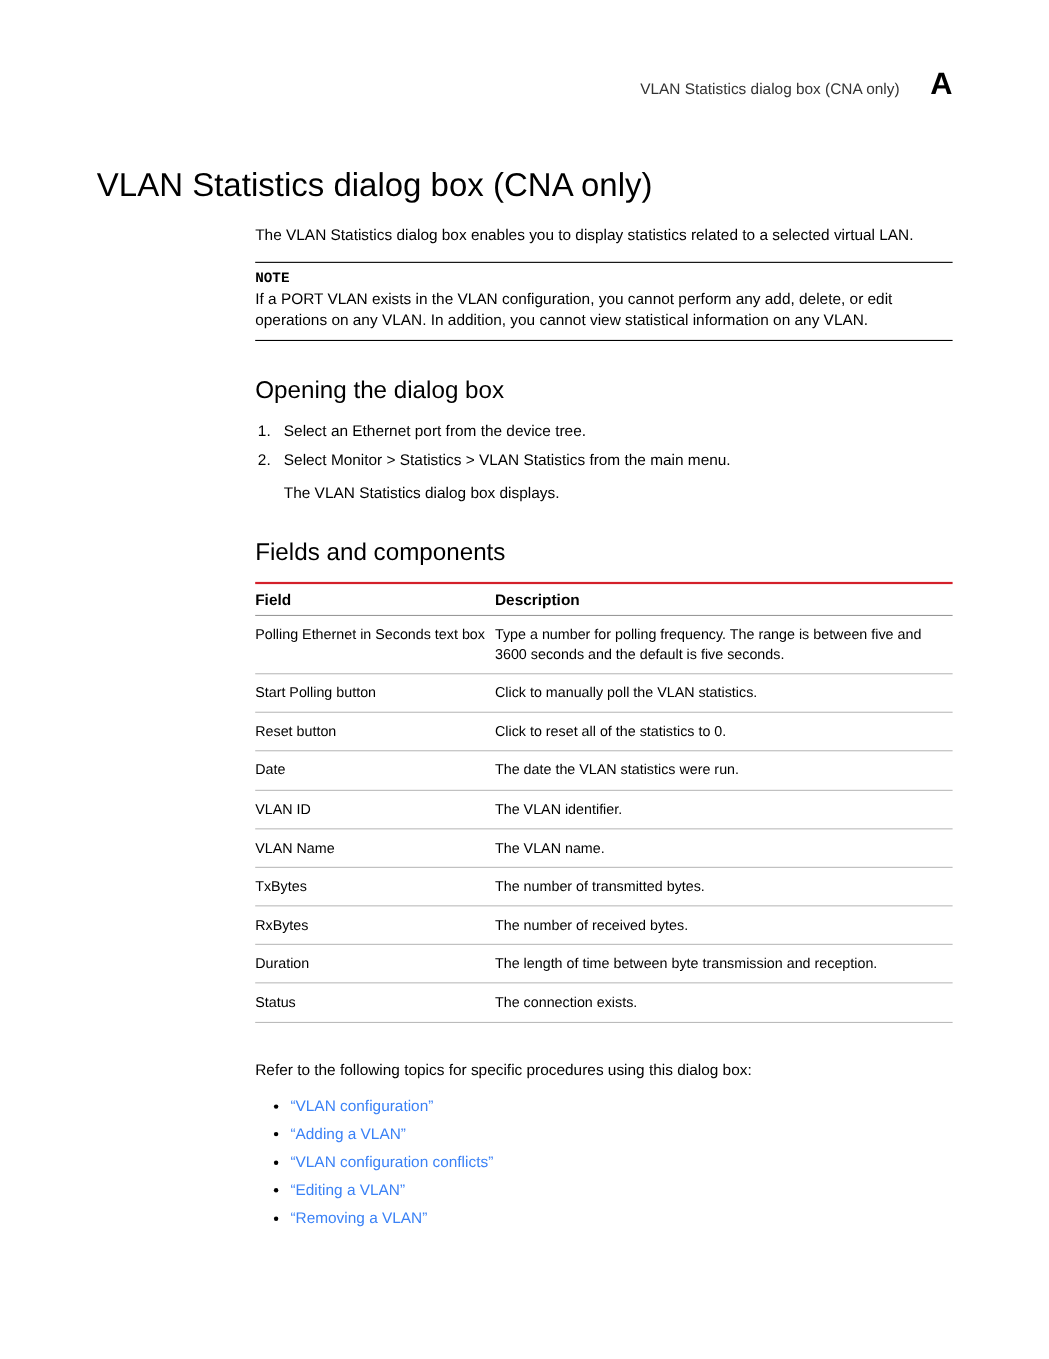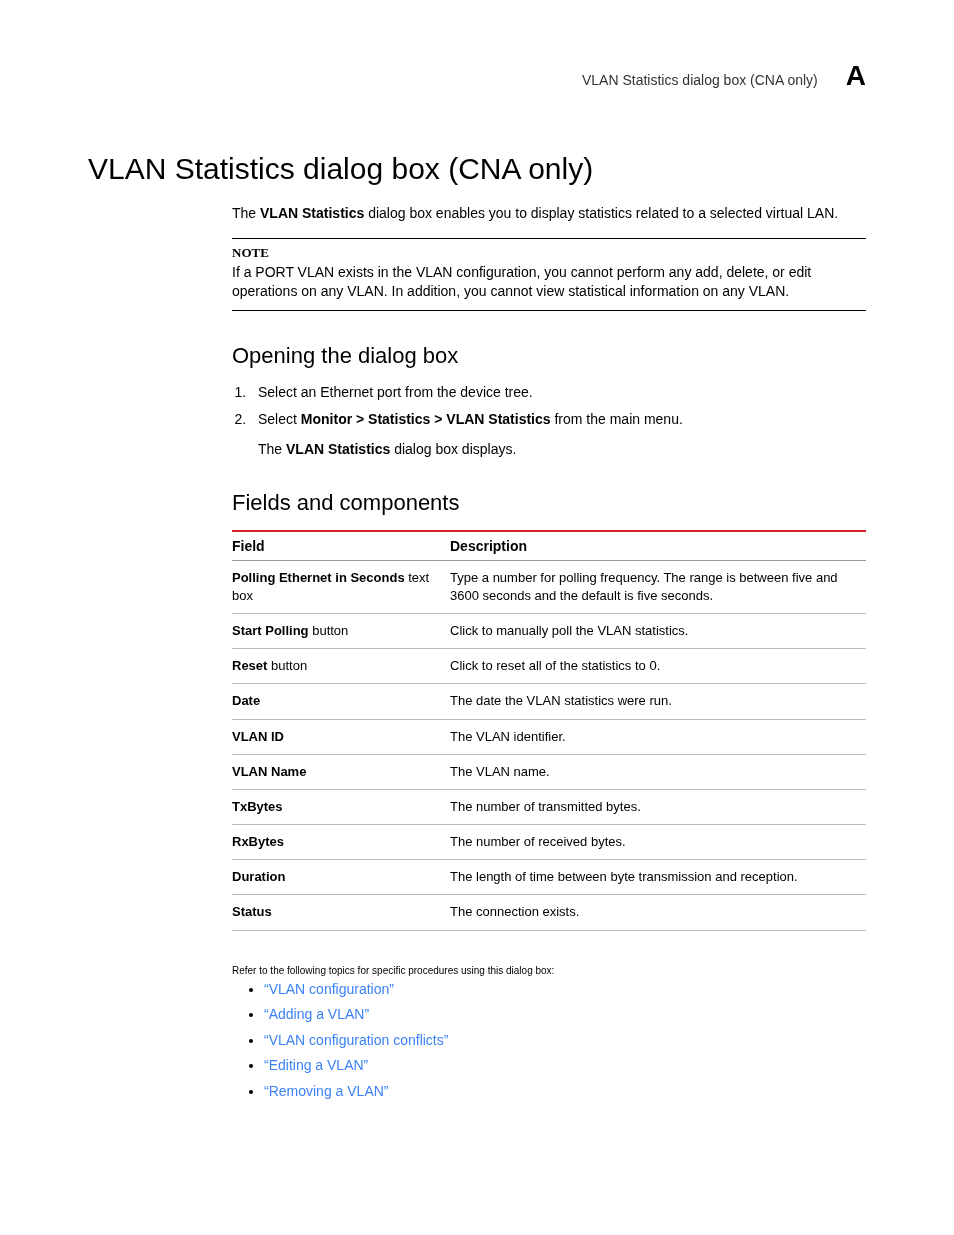--- a/index.html
+++ b/index.html
@@ -49,21 +49,21 @@
   .note-block {
     border-top: 1px solid #000;
     border-bottom: 1px solid #000;
     padding: 6px 0 8px 0;
     margin-bottom: 32px;
   }
   .note-label {
     font-weight: bold;
     font-size: 13px;
     margin-bottom: 2px;
-    font-family: Liberation Serif, serif;
+    font-family: Liberation Mono, monospace;
     font-stretch: condensed;
   }
   .note-body {
     font-size: 14px;
     line-height: 1.4;
   }
   h2.sub-heading {
     font-family: "Helvetica Neue", Arial, sans-serif;
     font-weight: 400;
     font-size: 22px;
@@ -116,24 +116,24 @@
     padding-left: 32px;
     font-size: 14px;
   }
   ul.bullets li {
     margin-bottom: 6px;
     line-height: 1.4;
   }
   .link {
     color: #3b82f6;
   }
-  .b { font-weight: bold; }
+  .b { font-weight: normal; }
   .using-intro {
-    font-size: 10px;
-    margin: 0 0 4px 0;
+    font-size: 14px;
+    margin: 0 0 16px 0;
   }
 </style>
 </head>
 <body>
 
 <div class="page">
 
   <div class="running-header">
     <span class="running-title">VLAN Statistics dialog box (CNA only)</span>
     <span class="appendix-letter">A</span>

